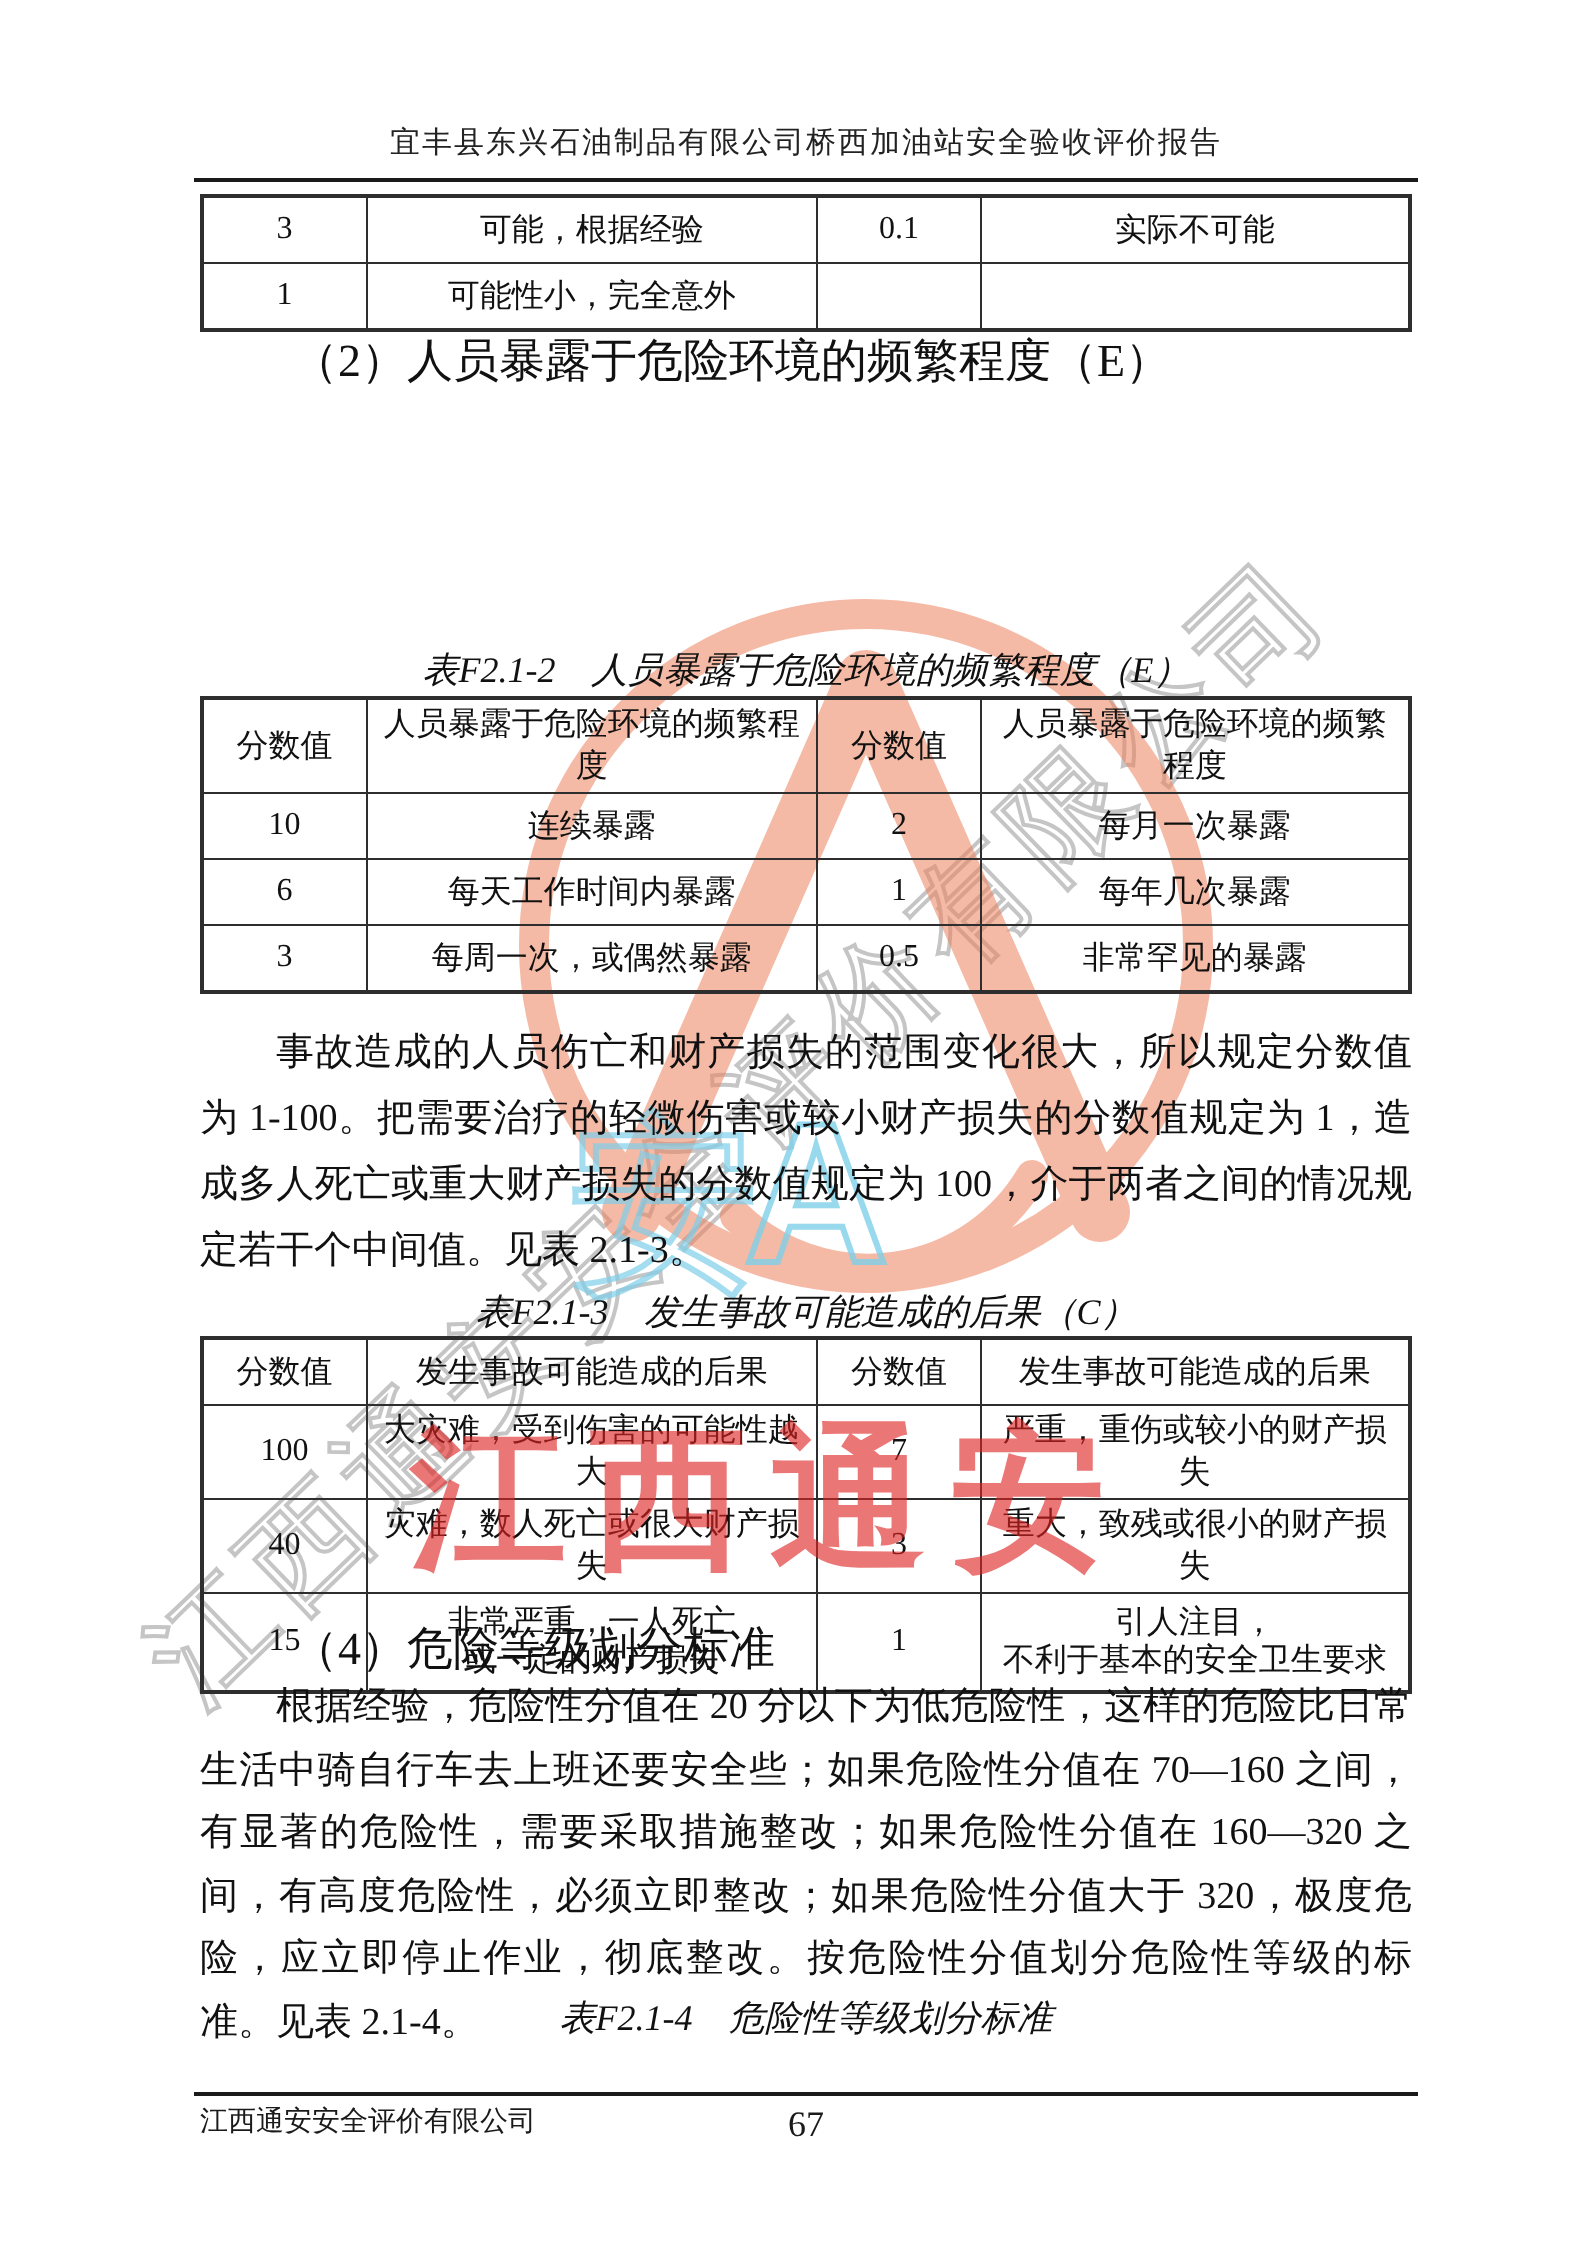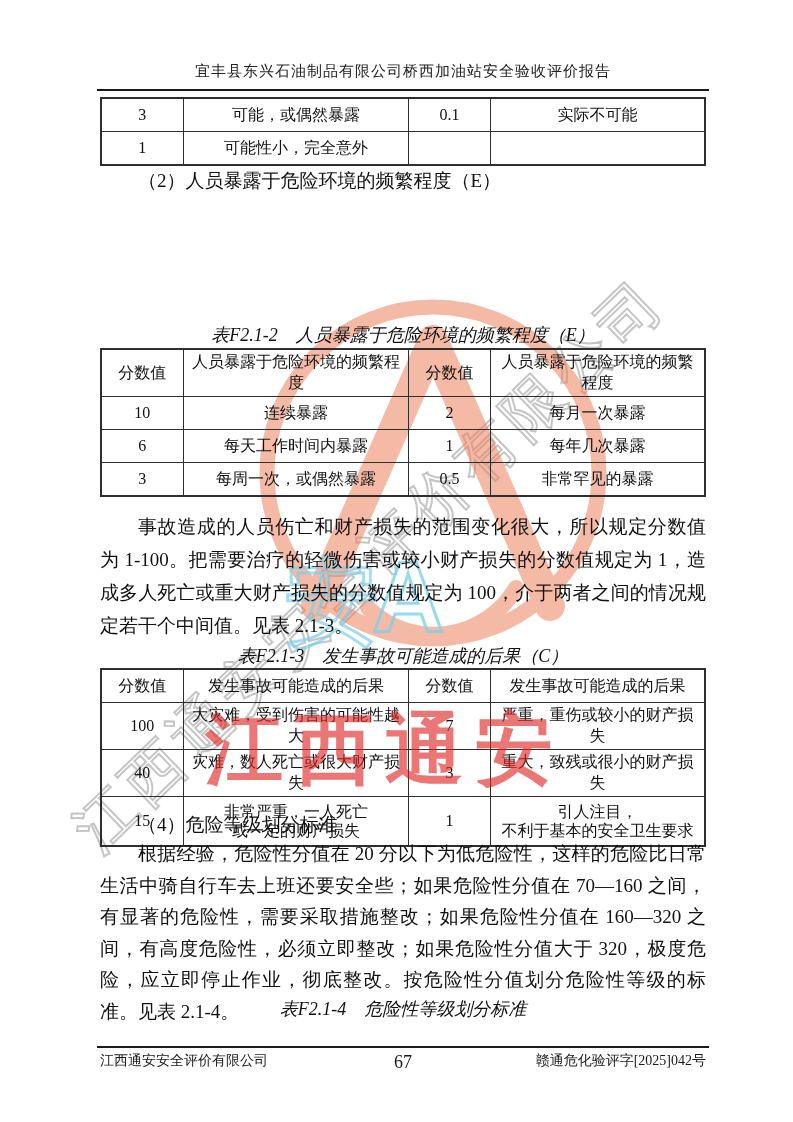--- a/index.html
+++ b/index.html
@@ -20,21 +20,21 @@
     z-index:3;
   }
   .header-rule{top:89px;left:97px;width:612px;border-top:2px solid #1a1a1a;z-index:3;}
   .footer-rule{top:1046px;left:97px;width:612px;border-top:2px solid #1a1a1a;z-index:3;}
   .footer-left{top:1052px;left:100px;font-size:14px;z-index:3;}
   .footer-center{top:1052px;left:100px;width:606px;text-align:center;font-size:18px;z-index:3;}
   .footer-right{top:1052px;left:100px;width:606px;text-align:right;font-size:14px;z-index:3;}
   
   .heading{
     left:100px;width:606px;
-    font-size:19px;line-height:26px;text-indent:2em;color:#111;
+    font-size:23px;line-height:26px;text-indent:2em;color:#111;
     z-index:3;
   }
   .para{
     left:100px;width:606px;
     font-size:19px;line-height:32px;
     text-align:justify;text-indent:2em;color:#111;
     z-index:3;
   }
   .caption{
     left:100px;width:606px;text-align:center;
@@ -121,21 +121,21 @@
 
   <div class="abs header-title">宜丰县东兴石油制品有限公司桥西加油站安全验收评价报告</div>
 
   <div class="abs wm wm-red">江西通安</div>
   <div class="abs header-rule"></div>
 
   <table class="doc" style="top:97px;">
     <tbody>
         <tr class="h30">
       <td class="c-score">3</td>
-      <td class="c-desc">可能，或偶然暴露</td>
+      <td class="c-desc">可能，根据经验</td>
       <td class="c-score2">0.1</td>
       <td class="c-desc2">实际不可能</td>
     </tr>
     <tr class="h30">
       <td>1</td>
       <td>可能性小，完全意外</td>
       <td></td>
       <td></td>
     </tr>
   </tbody>
@@ -207,15 +207,14 @@
   </tbody>
     </table>
 
   <div class="abs heading" style="top:812px;">（4）危险等级划分标准</div>
   <div class="abs para" style="top:838px;line-height:31.5px;">根据经验，危险性分值在 20 分以下为低危险性，这样的危险比日常生活中骑自行车去上班还要安全些；如果危险性分值在 70—160 之间，有显著的危险性，需要采取措施整改；如果危险性分值在 160—320 之间，有高度危险性，必须立即整改；如果危险性分值大于 320，极度危险，应立即停止作业，彻底整改。按危险性分值划分危险性等级的标准。见表 2.1-4。</div>
   <div class="abs caption" style="top:997px;">表F2.1-4　危险性等级划分标准</div>
 
   <div class="abs footer-rule"></div>
   <div class="abs footer-left">江西通安安全评价有限公司</div>
   <div class="abs footer-center">67</div>
-  <div class="abs footer-right">赣通危化验评字[2025]042号</div>
 
 </div>
 
 </body></html>

